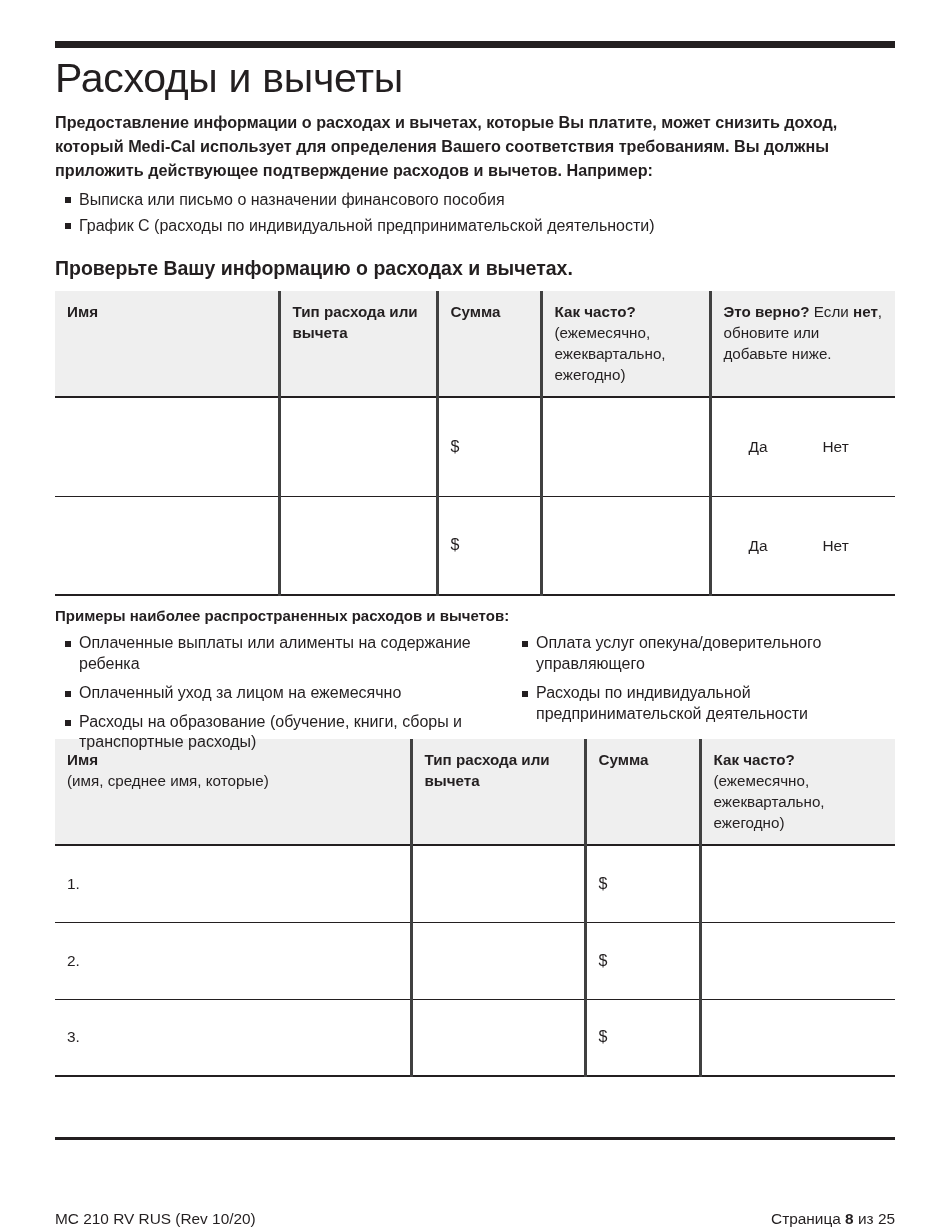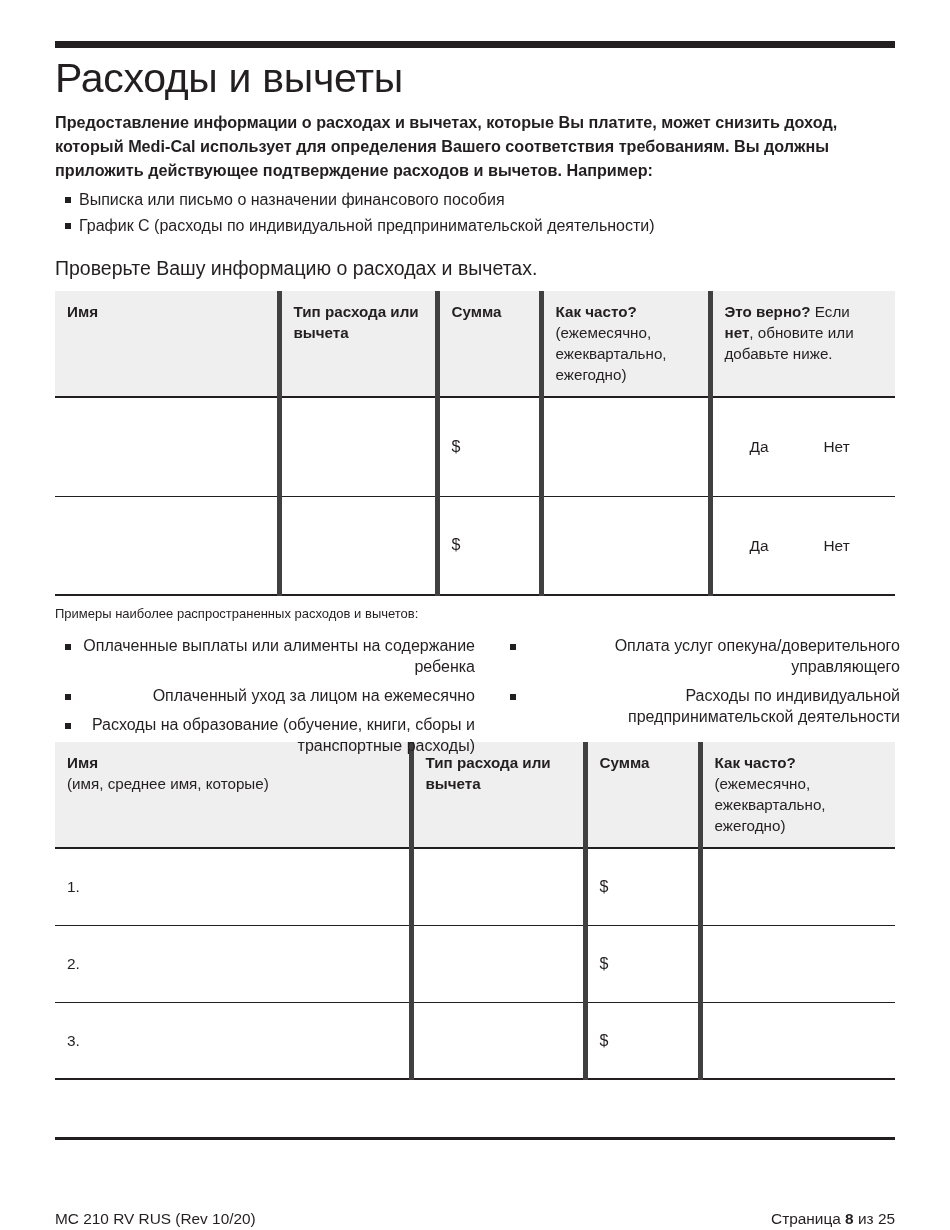--- a/index.html
+++ b/index.html
@@ -73,41 +73,42 @@
     left: 10px;
     top: 8px;
     width: 6px;
     height: 6px;
     background: #231f20;
   }
 
   
   .section-heading {
     font-size: 19.5px;
-    font-weight: normal;
+    font-weight: bold;
     line-height: 1.25;
     margin: 20px 0 0 0;
   }
   .section-note {
-    font-size: 13px;
+    font-size: 15px;
     line-height: 1.4;
     margin: 9px 0 0 0;
+    font-weight: bold;
   }
 
   
   table.form-table {
     border-collapse: collapse;
     width: 840px;
     table-layout: fixed;
     margin-top: 11px;
   }
   table.form-table th,
   table.form-table td {
     border-left: 1px solid #bcbcbc;
-    border-right: 5px solid #404040;
+    border-right: 3px solid #404040;
     vertical-align: top;
     text-align: left;
     font-weight: normal;
     font-size: 15.2px;
     line-height: 1.38;
     padding: 11px 12px 10px 12px;
     box-sizing: border-box;
   }
   table.form-table th:first-child,
   table.form-table td:first-child {
@@ -160,33 +161,31 @@
   .t2 col.c2 { width: 174px; }
   .t2 col.c3 { width: 115px; }
   .t2 col.c4 { width: 195px; }
 
   .t2 tbody td { height: 77px; vertical-align: middle; padding-top:0; padding-bottom:0;}
   .t2 .rownum { font-size: 15.4px; }
 
   
   .bullet-cols {
     position: relative;
-    margin-top: 6px;
     height: 102px;
-    text-align: right;
   }
   .bullet-cols .col-left {
     position: absolute;
     left: 0;
     top: 0;
     width: 420px;
   }
   .bullet-cols .col-right {
     position: absolute;
-    left: 445px;
+    left: 457px;
     top: 0;
     width: 400px;
   }
   .bullet-cols ul.bullets > li {
     margin-bottom: 8px;
     line-height: 1.3;
   }
 
   
   .footer-rule {

